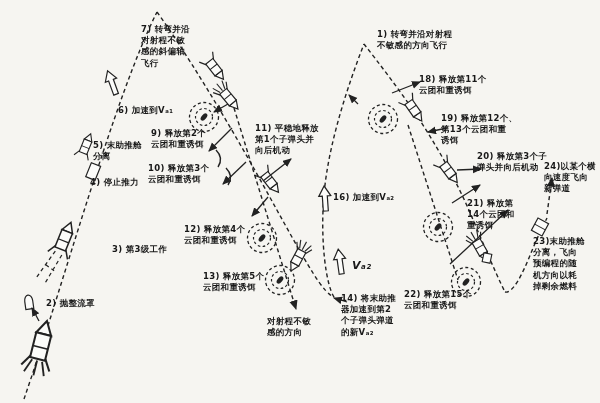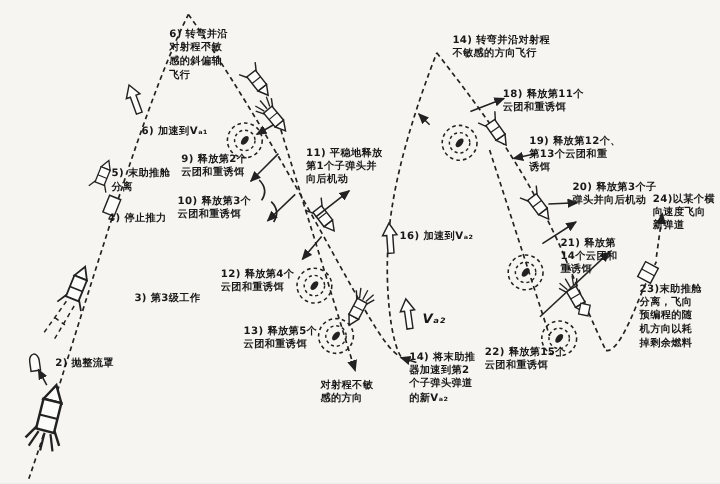--- a/index.html
+++ b/index.html
@@ -119,21 +119,21 @@
     <path class="tick" d="M 216,150 Q 224,158 218,167"></path>
     <path class="tick" d="M 226,168 Q 234,176 228,185"></path>
   </svg>
 
   <div class="lbl" style="left:46px;top:298px;">2) 抛整流罩</div>
   <div class="lbl" style="left:72px;top:244px;padding-left:40px;">3) 第3级工作</div>
   <div class="lbl" style="left:90px;top:177px;">4) 停止推力</div>
   <div class="lbl" style="left:93px;top:140px;">5) 末助推舱
 分离</div>
   <div class="lbl" style="left:118px;top:105px;">6) 加速到Vₐ₁</div>
-  <div class="lbl" style="left:141px;top:24px;">6) 转弯并沿
+  <div class="lbl" style="left:141px;top:24px;">7) 转弯并沿
 对射程不敏
 感的斜偏轴
 飞行</div>
   <div class="lbl" style="left:151px;top:128px;">9) 释放第2个
 云团和重诱饵</div>
   <div class="lbl" style="left:148px;top:163px;">10) 释放第3个
 云团和重诱饵</div>
   <div class="lbl" style="left:255px;top:123px;">11) 平稳地释放
 第1个子弹头并
 向后机动</div>
@@ -142,21 +142,21 @@
   <div class="lbl" style="left:203px;top:271px;">13) 释放第5个
 云团和重诱饵</div>
   <div class="lbl" style="left:267px;top:316px;">对射程不敏
 感的方向</div>
   <div class="lbl" style="left:341px;top:293px;">14) 将末助推
 器加速到第2
 个子弹头弹道
 的新Vₐ₂</div>
   <div class="lbl" style="left:333px;top:192px;">16) 加速到Vₐ₂</div>
   <div class="lbl va" style="left:352px;top:259px;">Vₐ₂</div>
-  <div class="lbl" style="left:377px;top:29px;">14) 转弯并沿对射程
+  <div class="lbl" style="left:377px;top:29px;">1) 转弯并沿对射程
 不敏感的方向飞行</div>
   <div class="lbl" style="left:419px;top:74px;">18) 释放第11个
 云团和重诱饵</div>
   <div class="lbl" style="left:441px;top:113px;">19) 释放第12个、
 第13个云团和重
 诱饵</div>
   <div class="lbl" style="left:477px;top:151px;">20) 释放第3个子
 弹头并向后机动</div>
   <div class="lbl" style="left:467px;top:198px;">21) 释放第
 14个云团和

